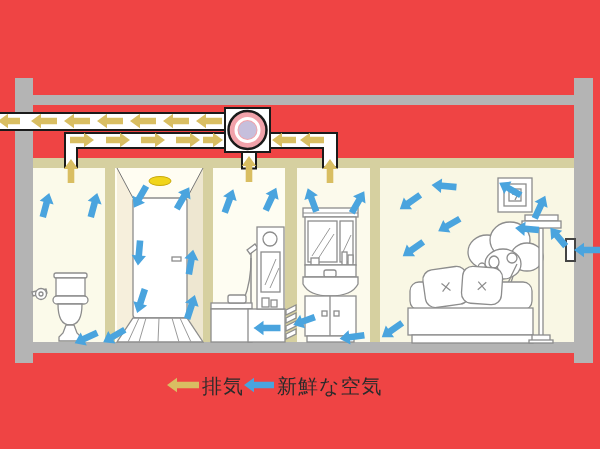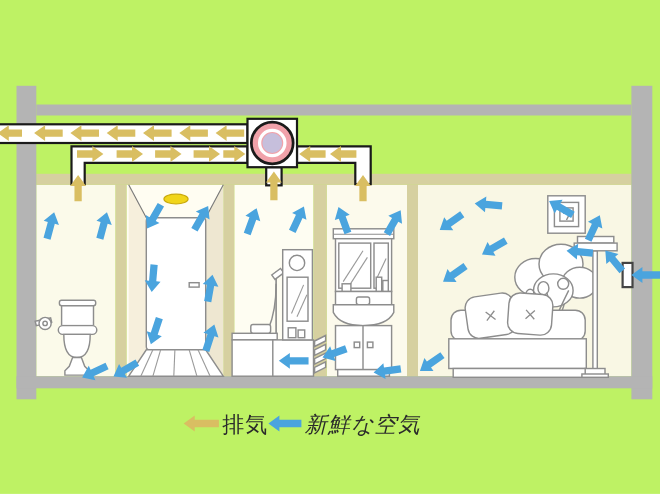--- a/index.html
+++ b/index.html
@@ -1,20 +1,20 @@
 <!DOCTYPE html>
 <html style="--exhaust: #d9be62; --fresh: #4aa4de; --wall: #d6d0a0; --structure: #b4b4b4; --fan-ring: #f1a2aa; --fan-core: #c6bfdc; --light: #f1d51a;"><head>
 <meta charset="utf-8">
 <style>
   :root{
     --exhaust:#d9be62; --fresh:#4aa4de; --wall:#d6d0a0; --structure:#b4b4b4;
     --fan-ring:#f1a2aa; --fan-core:#c6bfdc; --light:#f1d51a; --line:#8d8d8d;
   }
   html,body{margin:0;padding:0;background:#fff;}
-  #stage{position:relative;width:600px;height:449px;background:#bef264;overflow:hidden;
+  #stage{position:relative;width:600px;height:449px;background:#ef4444;overflow:hidden;
          font-family:"Liberation Sans","DejaVu Sans",sans-serif;}
   .abs{position:absolute;}
   .gray{background:var(--structure);}
   .tan{background:var(--wall);}
   .room{position:absolute;top:168px;height:174px;}
   #lineart{position:absolute;left:0;top:0;width:600px;height:449px;}
   .legend-label{position:absolute;top:373px;font-size:20px;color:#2b2b2b;letter-spacing:1px;white-space:nowrap;}
   svg .stroke{stroke:var(--line);stroke-width:1.3;fill:#fff;}
   svg .nofill{fill:none;}
   svg .duct{fill:#fff;stroke:#1a1a1a;stroke-width:2;}
@@ -232,16 +232,16 @@
         <path d="M-12.5 -3.3 L2.5 -3.3 L2.5 -7.2 L12.5 0 L2.5 7.2 L2.5 3.3 L-12.5 3.3 Z" transform="translate(540,207) rotate(-65)" fill="#4aa4de"></path>
         <path d="M-12 -3.3 L2 -3.3 L2 -7.2 L12 0 L2 7.2 L2 3.3 L-12 3.3 Z" transform="translate(527,229) rotate(185)" fill="#4aa4de"></path>
         <path d="M-12 -3.3 L2 -3.3 L2 -7.2 L12 0 L2 7.2 L2 3.3 L-12 3.3 Z" transform="translate(558,237) rotate(-130)" fill="#4aa4de"></path>
         <path d="M-13 -3.3 L3 -3.3 L3 -7.2 L13 0 L3 7.2 L3 3.3 L-13 3.3 Z" transform="translate(587,250) rotate(180)" fill="#4aa4de"></path>
         <path d="M-15 -3.3 L5 -3.3 L5 -7.2 L15 0 L5 7.2 L5 3.3 L-15 3.3 Z" transform="translate(259,385) rotate(180)" fill="#4aa4de"></path>
       </g>
   </svg>
 
   <div>
     <div class="legend-label" style="left:202px;">排気</div>
-    <div class="legend-label" style="left:277px;font-style:italic;">新鮮な空気</div>
+    <div class="legend-label" style="left:277px;">新鮮な空気</div>
   </div>
 
 </div>
 
 </body></html>

